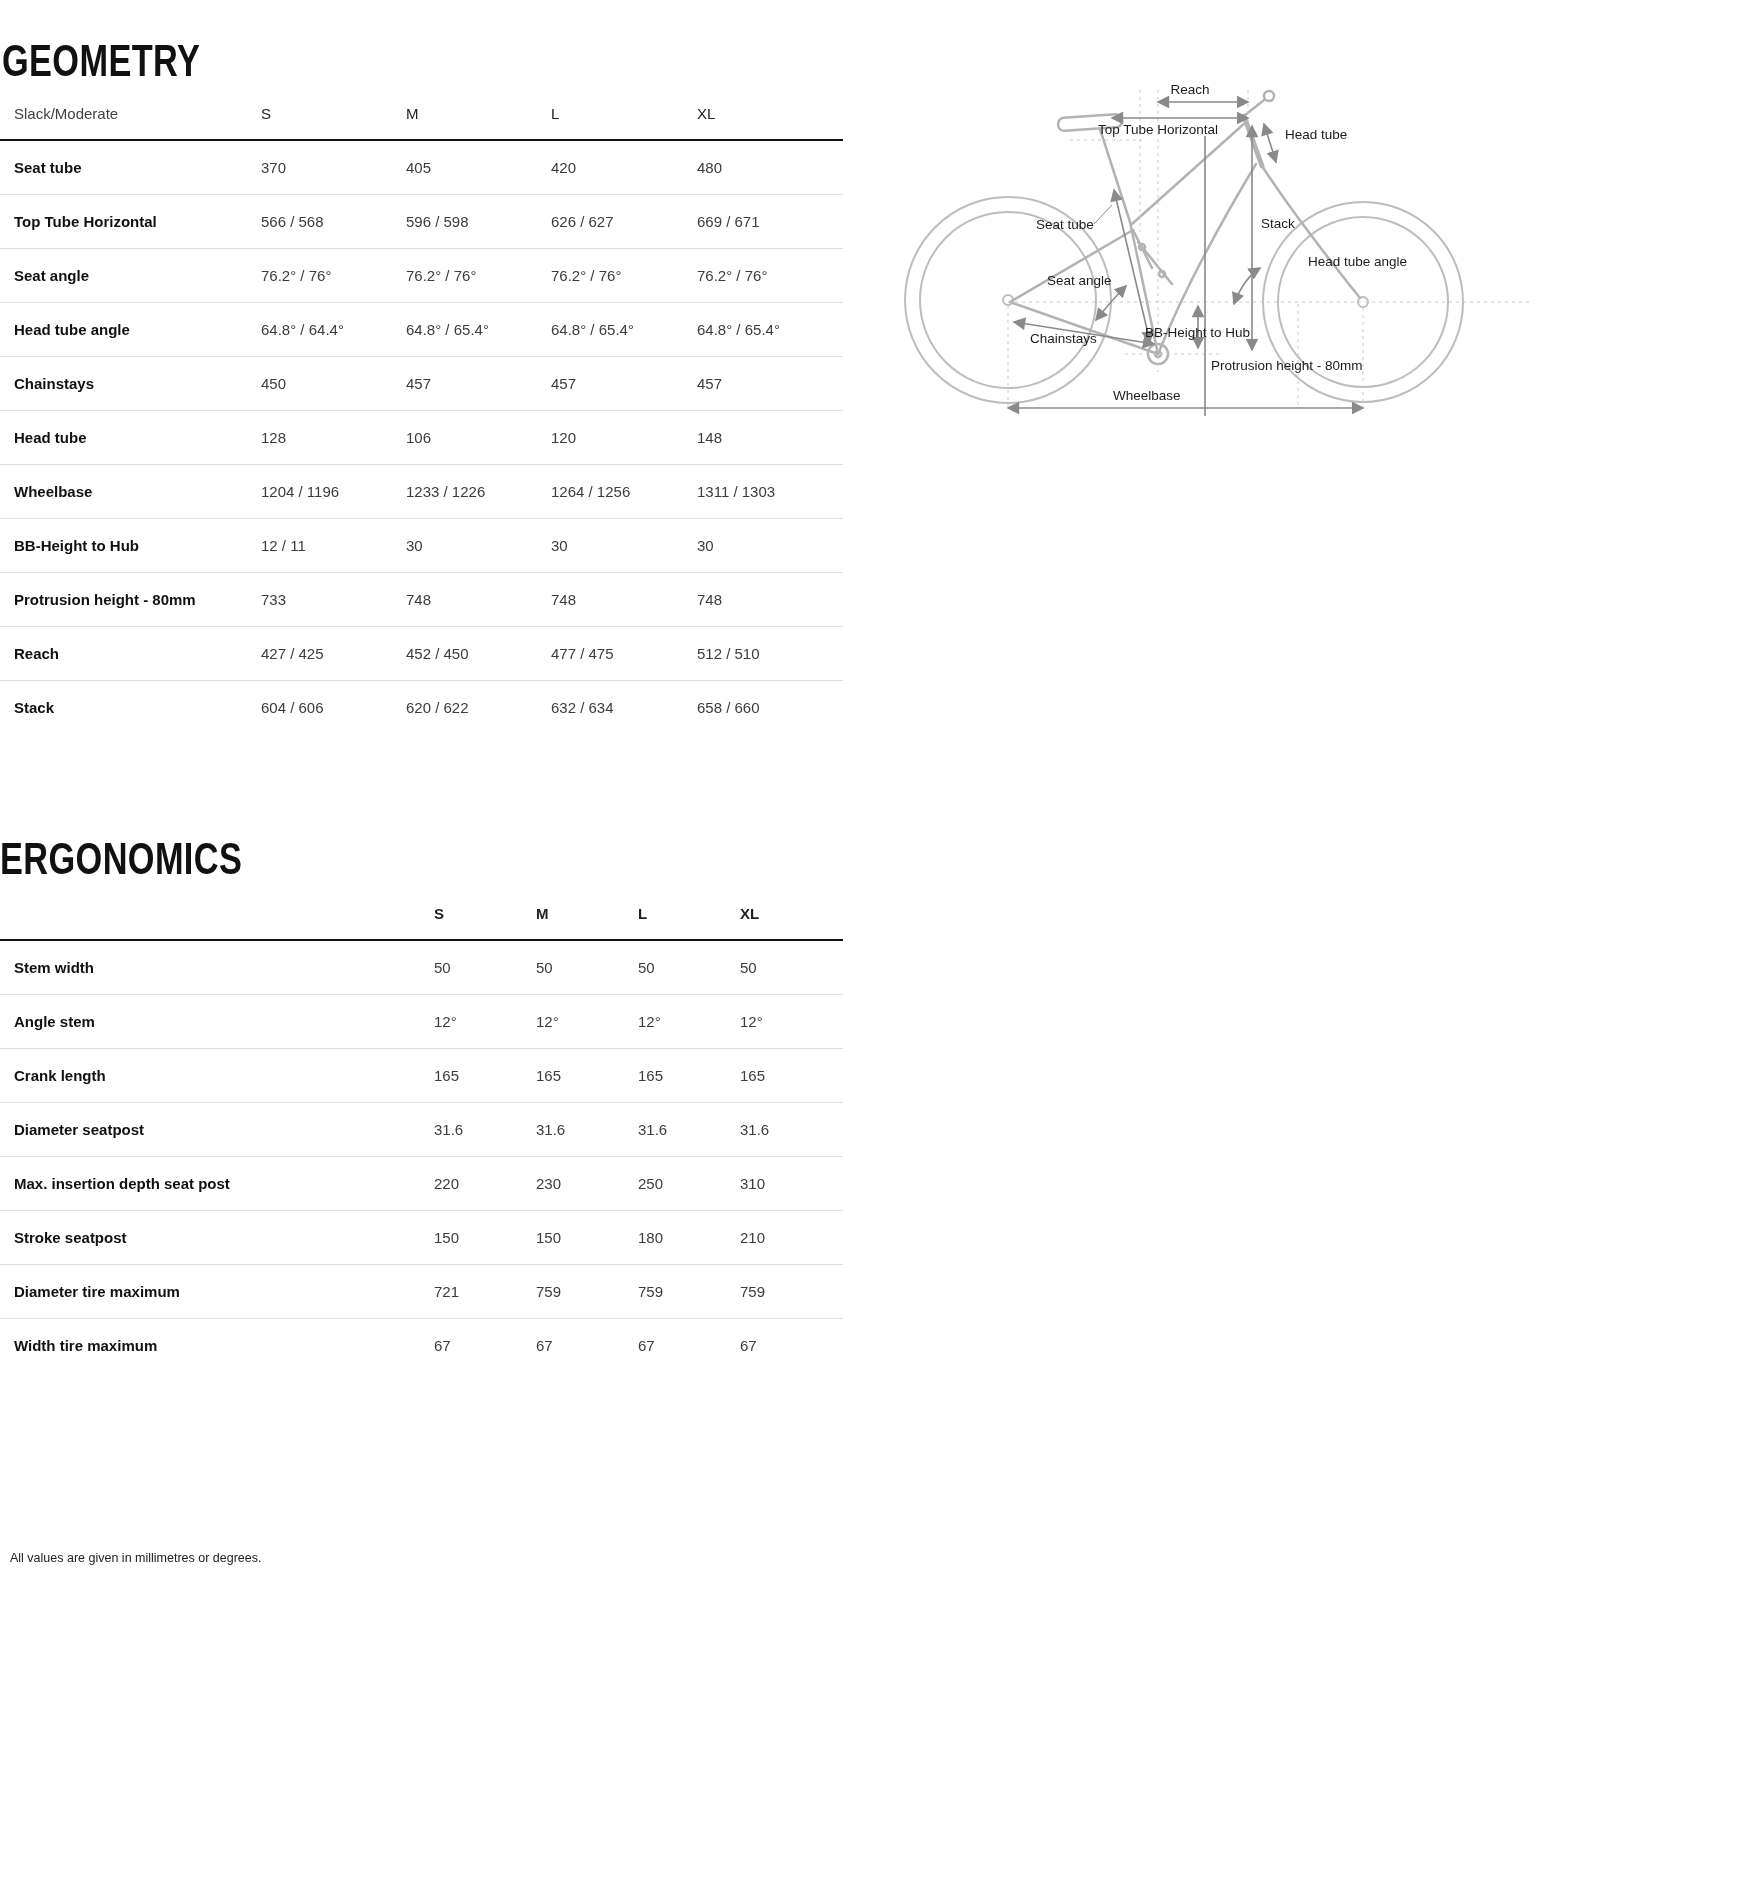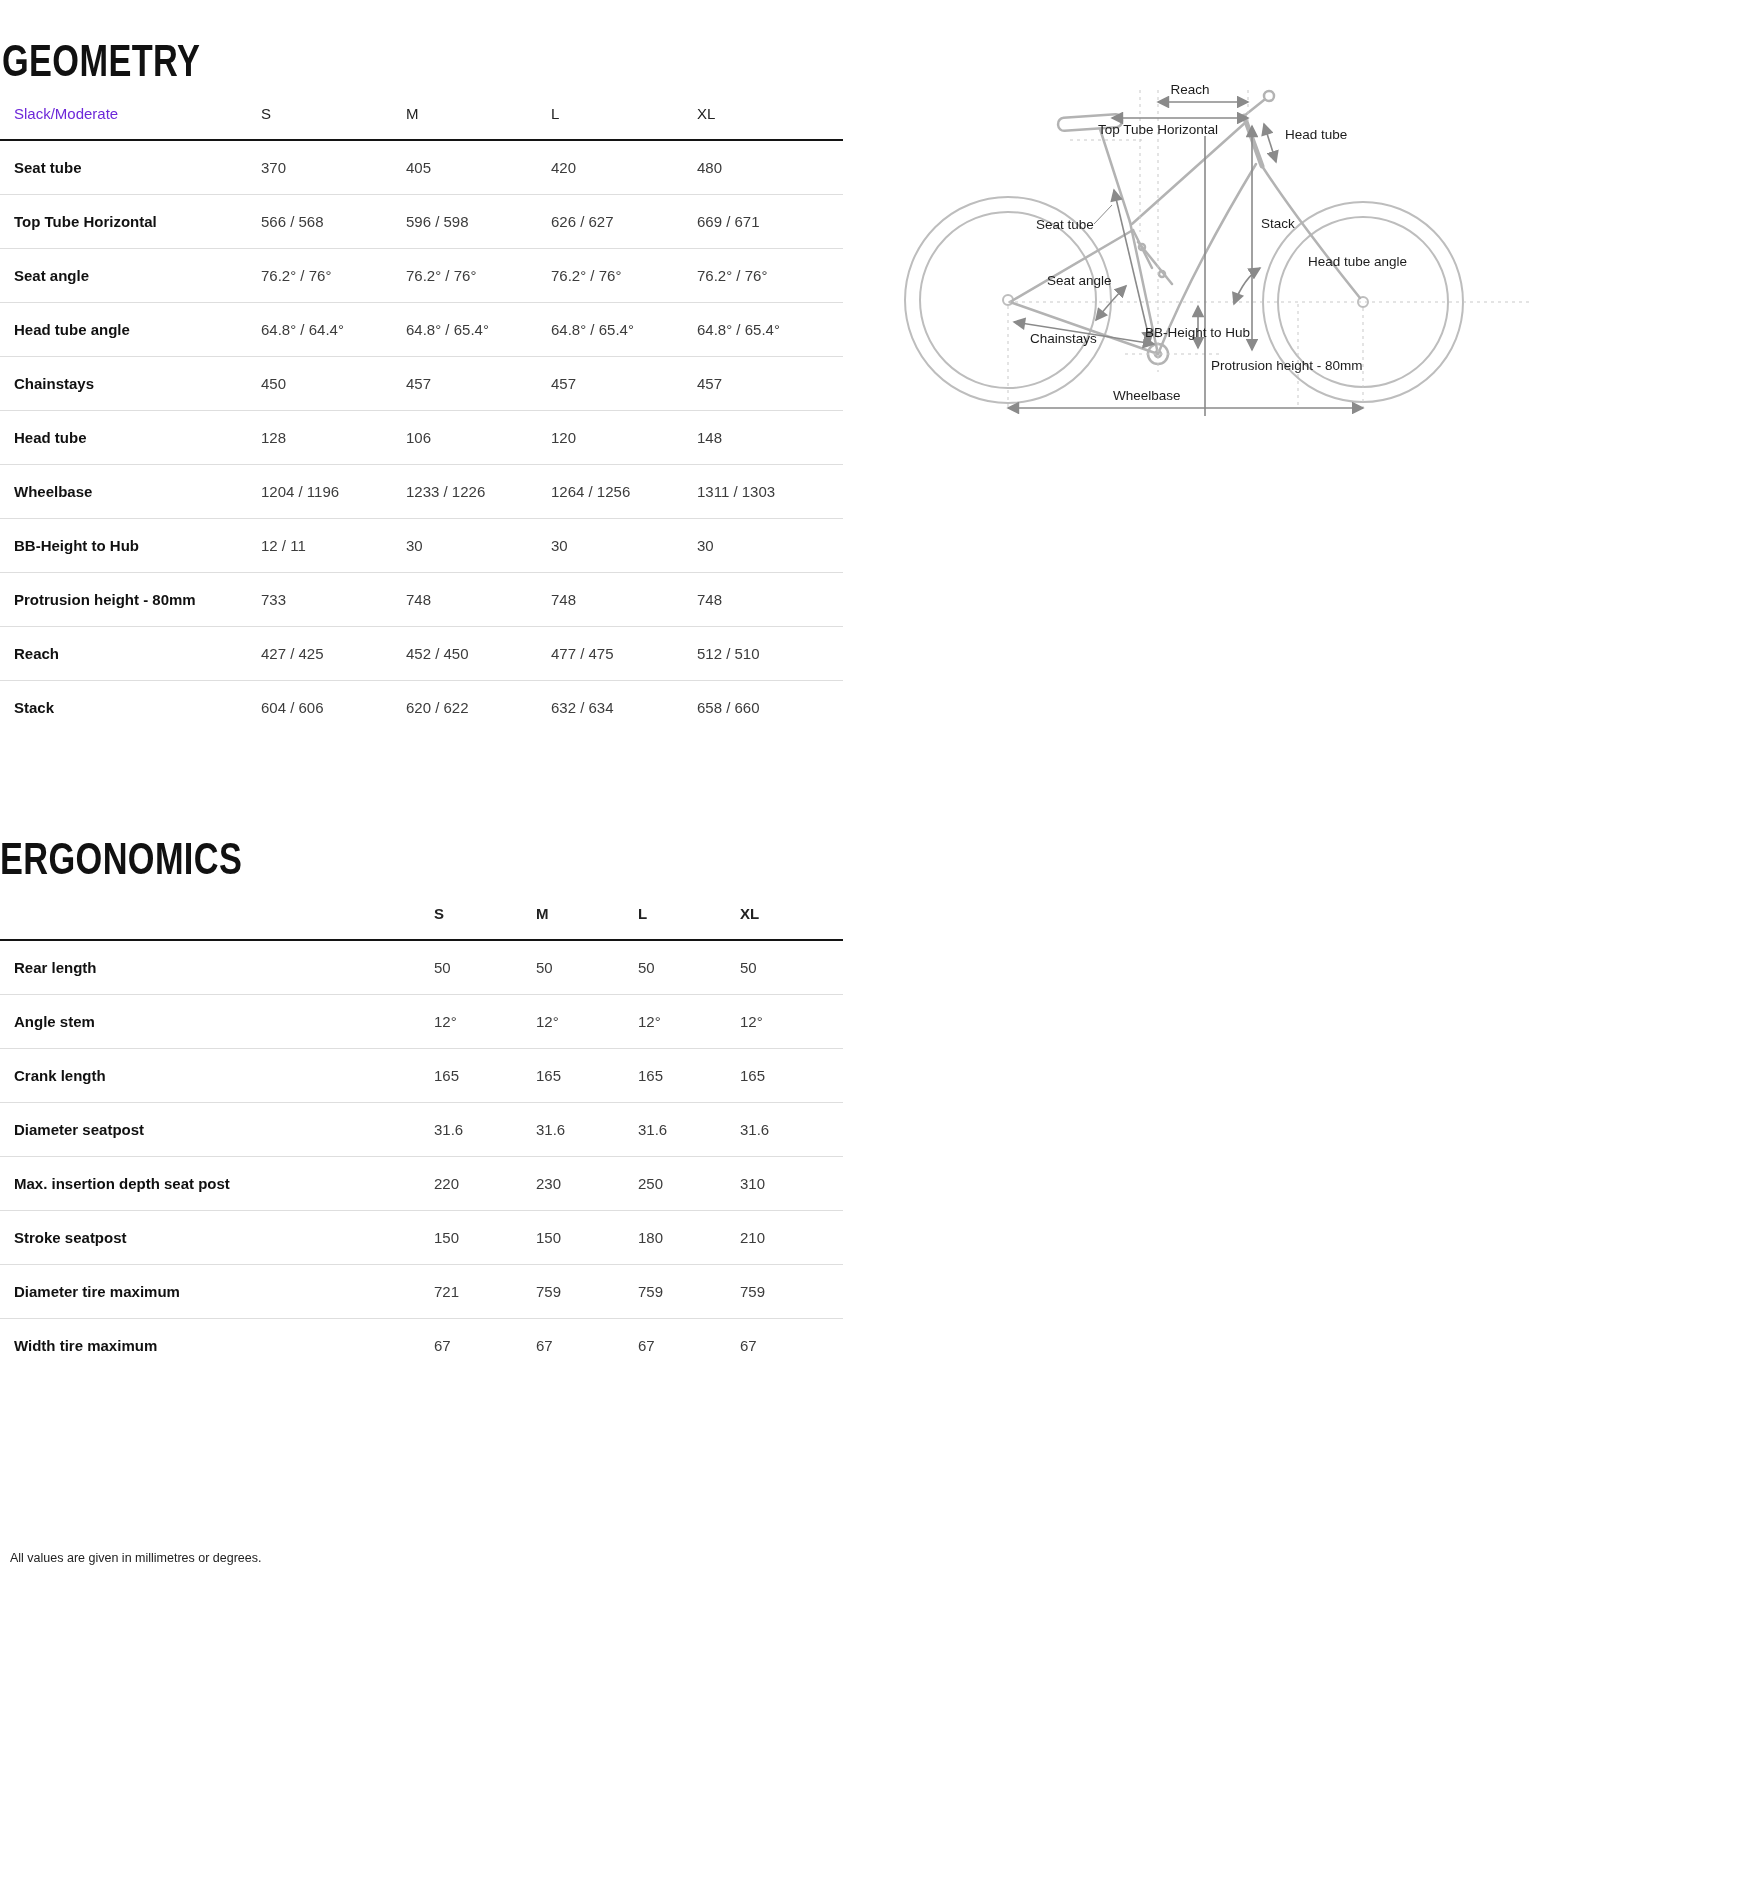--- a/index.html
+++ b/index.html
@@ -18,21 +18,21 @@
   table{border-collapse:collapse;table-layout:fixed;}
   #geometry-table{position:absolute;left:0;top:88px;width:843px;}
   #ergonomics-table{position:absolute;left:0;top:888px;width:843px;}
 
   thead tr{height:52px;}
   thead{border-bottom:2px solid #141414;}
   tbody tr{height:54px;border-bottom:1px solid #dedede;}
   tbody tr:last-child{border-bottom:none;}
 
   th,td{vertical-align:middle;text-align:left;font-size:15px;padding:0;}
-  .corner{color:#6d28d9;font-weight:normal;padding-left:14px;}
+  .corner{color:#404040;font-weight:normal;padding-left:14px;}
   .col-h{font-weight:normal;color:#222;}
   #ergonomics-table .col-h{font-weight:bold;}
   td.row-label{font-weight:bold;color:#111;padding-left:14px;}
   td.cell{color:#3c3c3c;}
 
   #diagram{position:absolute;left:890px;top:72px;width:874px;height:348px;}
   #diagram text{font-family:"Liberation Sans",sans-serif;font-size:13.5px;fill:#1c1c1c;}
 
   #footer-note{position:absolute;left:10px;top:1551px;font-size:12.5px;color:#222;text-align:center;}
 </style>
@@ -236,21 +236,21 @@
     <tr>
       <th class="corner"></th>
       <th class="col-h">S</th>
       <th class="col-h">M</th>
       <th class="col-h">L</th>
       <th class="col-h">XL</th>
     </tr>
   </thead>
   <tbody id="ergonomics-body">
       <tr>
-        <td class="row-label">Rear length</td>
+        <td class="row-label">Stem width</td>
         <td class="cell">50</td>
         <td class="cell">50</td>
         <td class="cell">50</td>
         <td class="cell">50</td>
       </tr>
       <tr>
         <td class="row-label">Angle stem</td>
         <td class="cell">12°</td>
         <td class="cell">12°</td>
         <td class="cell">12°</td>

